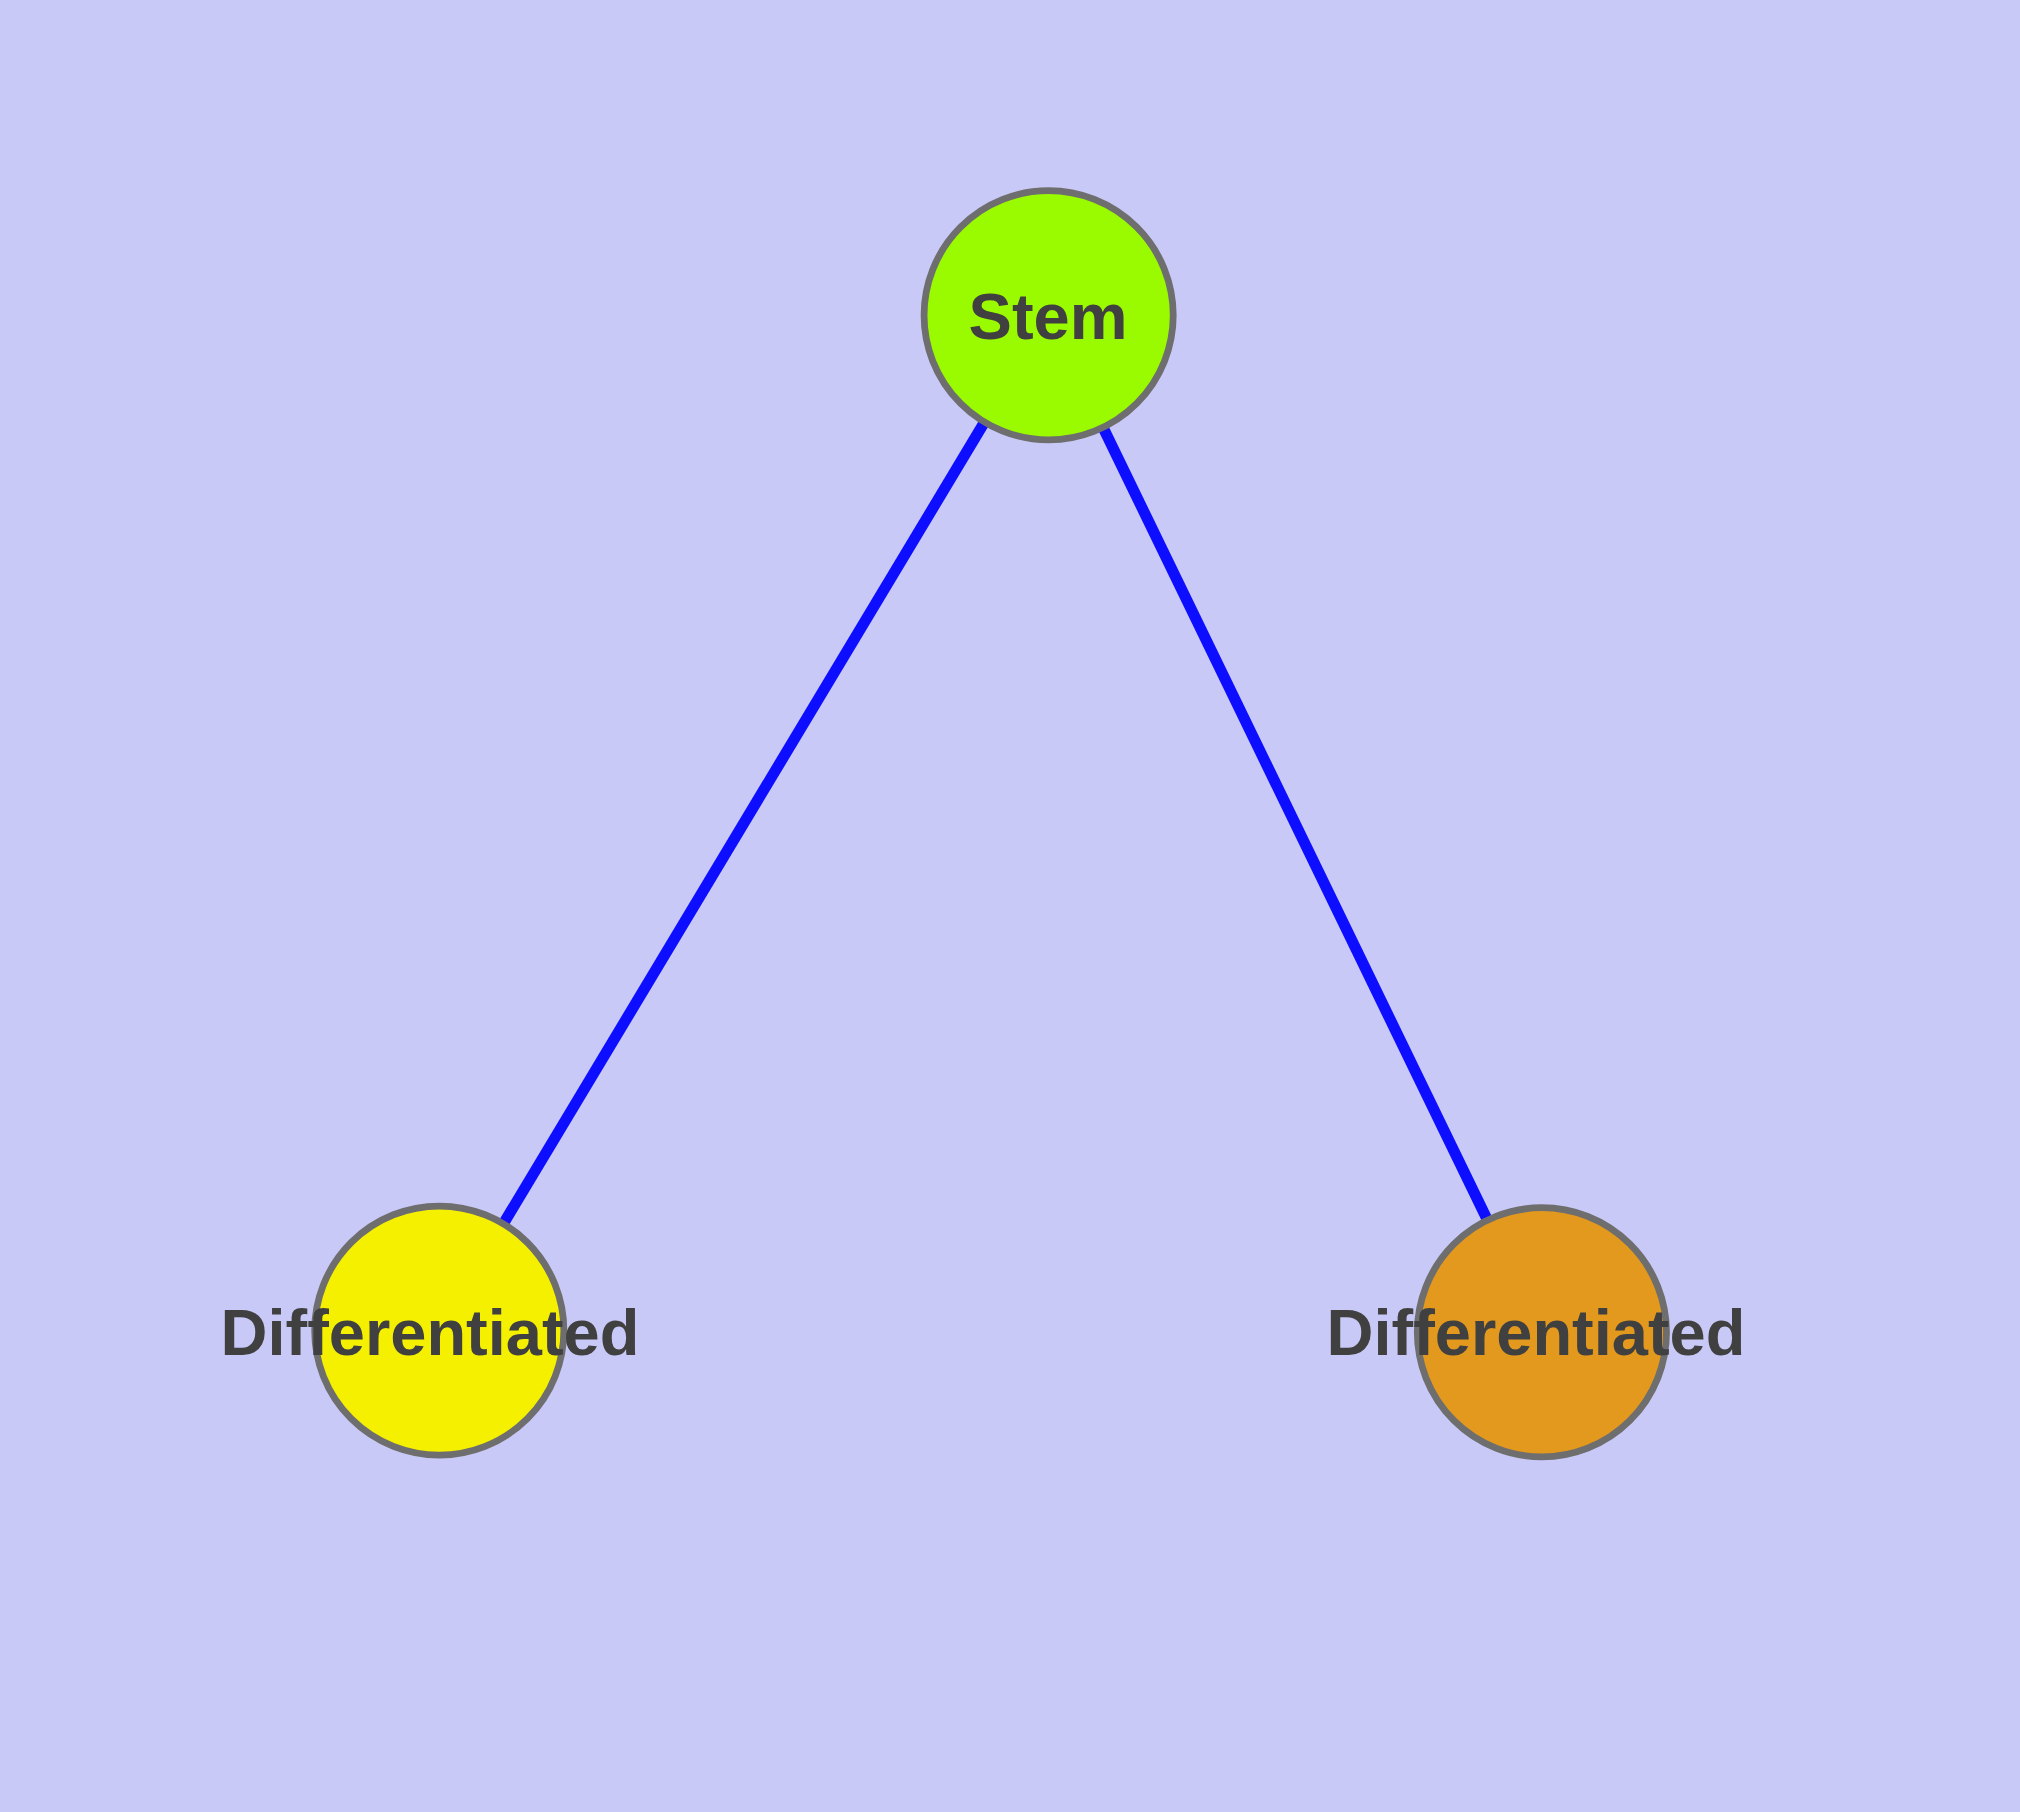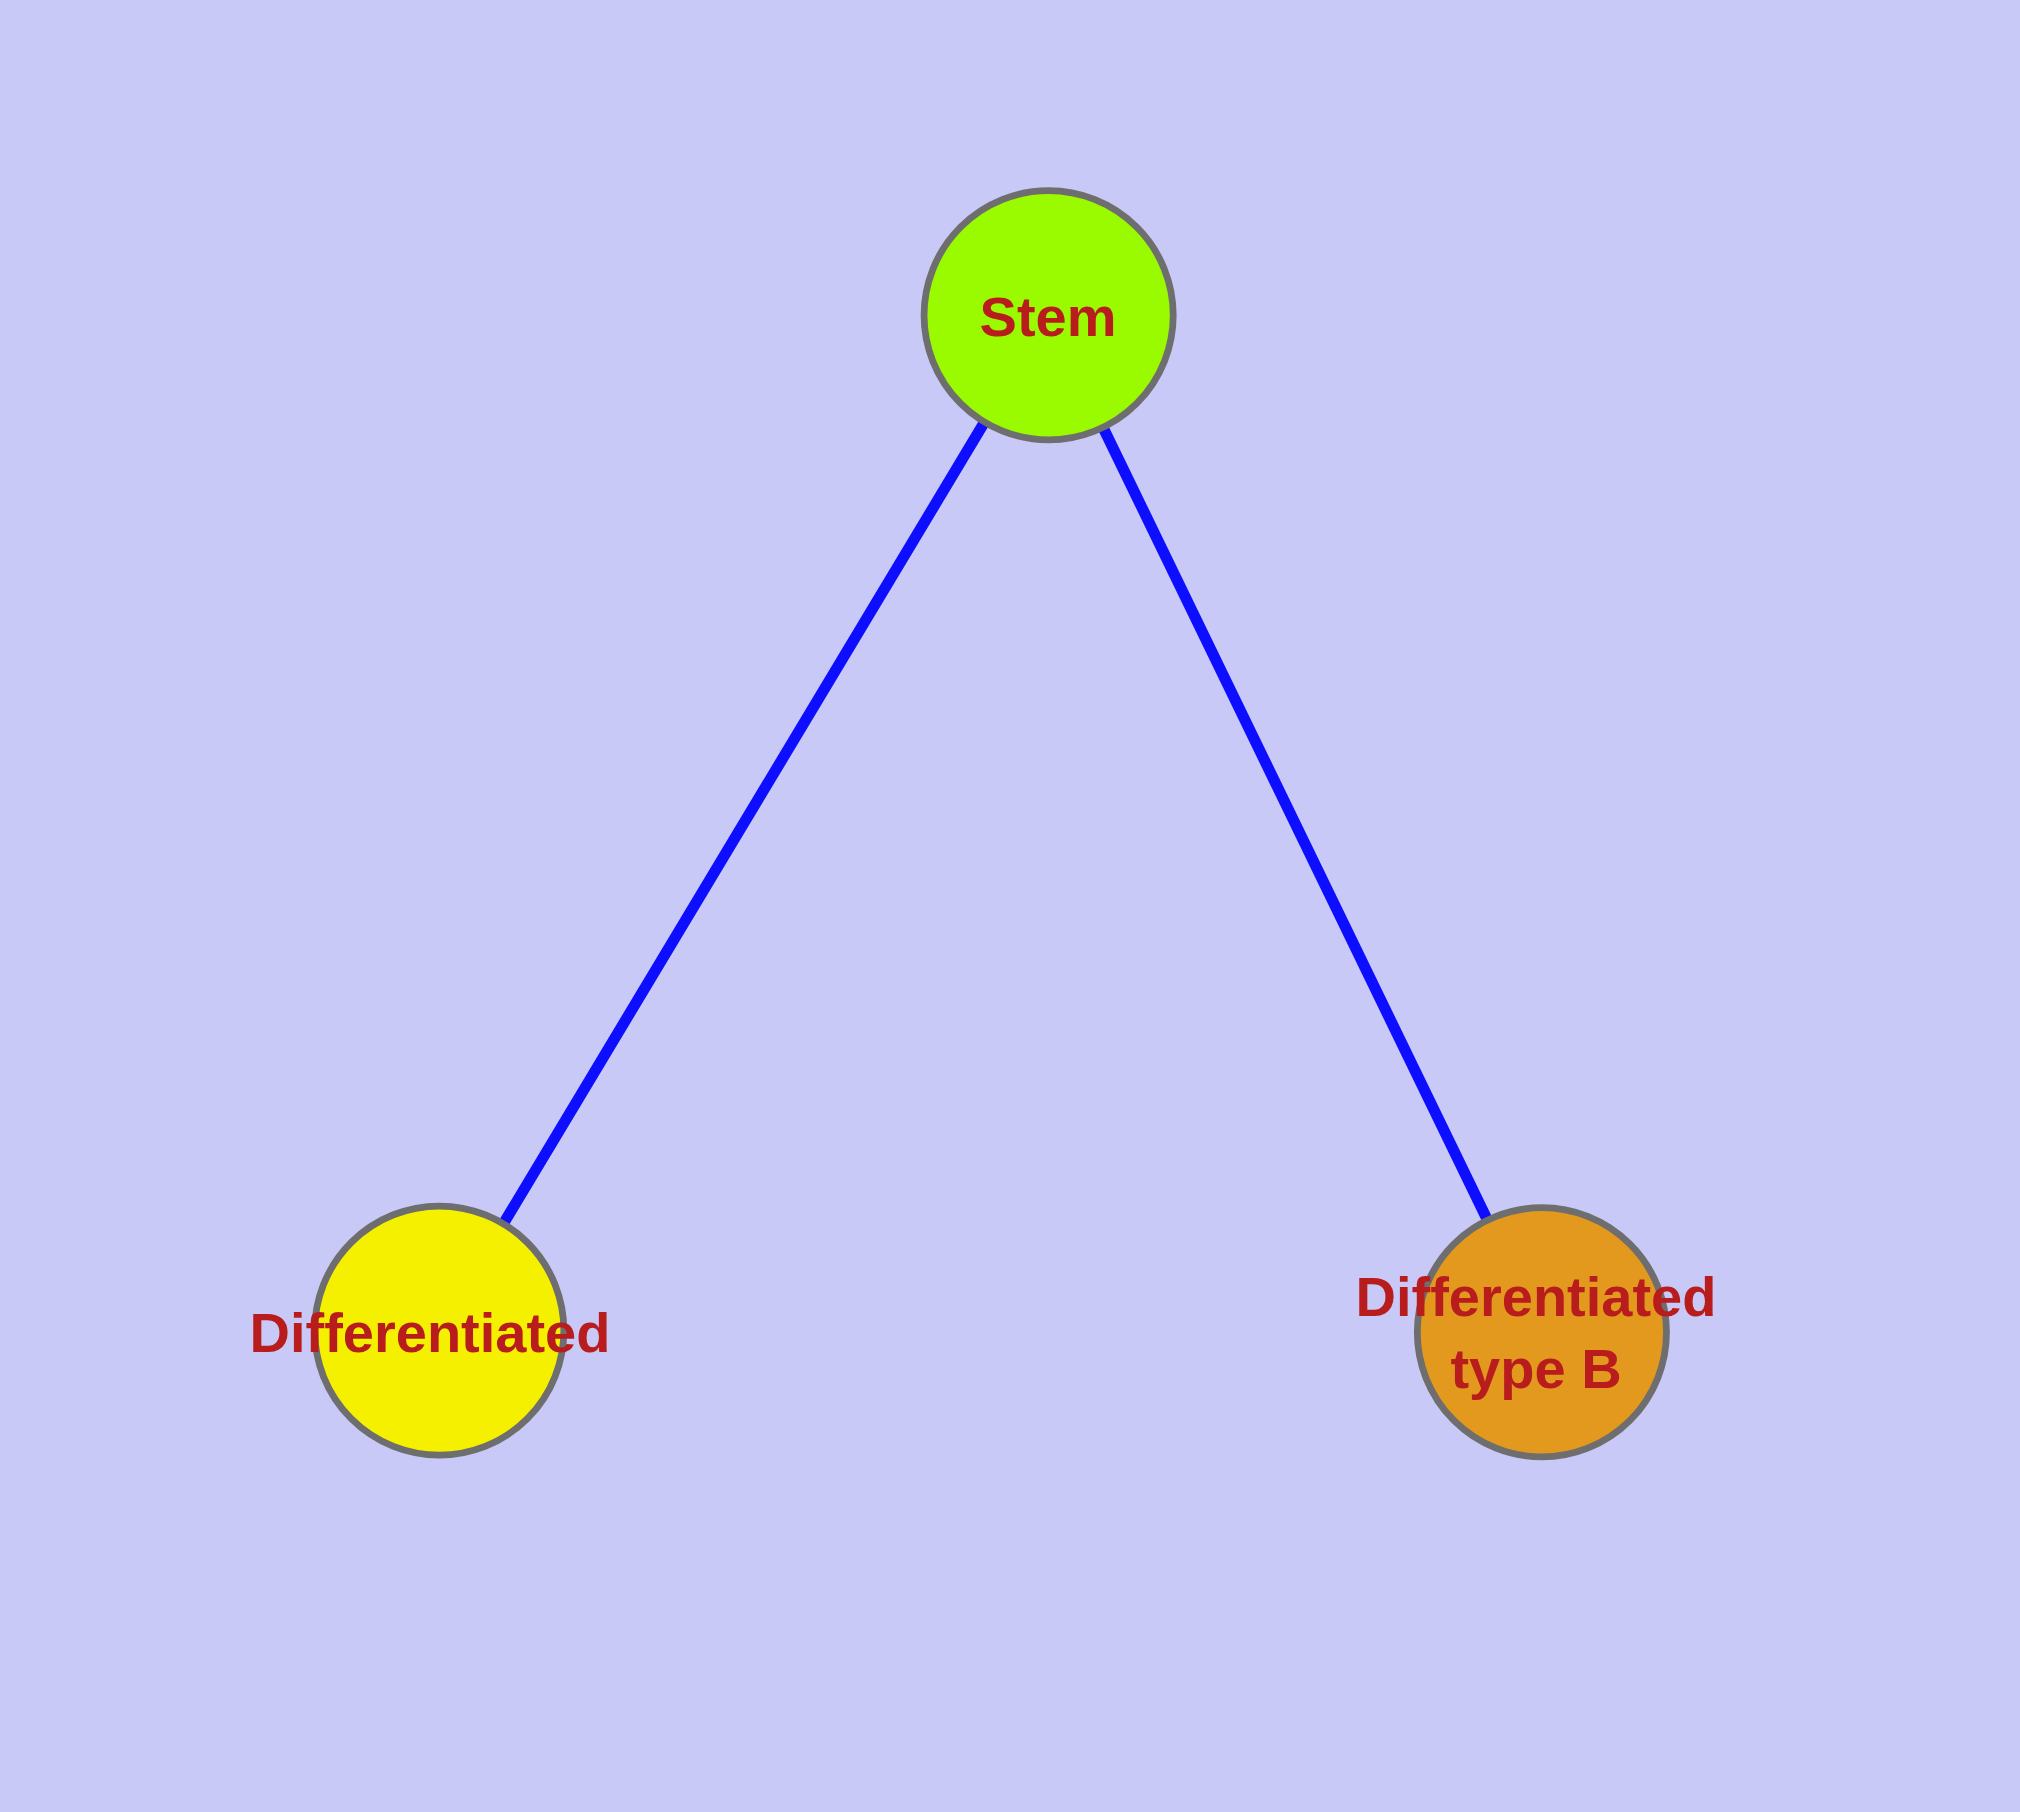--- a/index.html
+++ b/index.html
@@ -29,26 +29,26 @@
   }
   .node {
     stroke: #6E6E6E;
     stroke-width: 8;
   }
   .node-label {
     position: absolute;
     transform: translate(-50%, -50%);
     display: flex;
     flex-direction: column;
-    align-items: center;
+    align-items: flex-end;
     text-align: center;
     font-weight: bold;
-    font-size: 56px;
+    font-size: 65px;
     line-height: 1.28;
-    color: #b91c1c;
+    color: #404040;
     white-space: nowrap;
     pointer-events: none;
   }
   #label-stem { left: 1048px; top: 317px; }
   #label-type-a { left: 430px; top: 1333px; }
   #label-type-b { left: 1536px; top: 1333px; }
 </style>
 </head>
 <body>
 
@@ -70,17 +70,16 @@
   <div class="node-label" id="label-stem">
     <span>Stem</span>
   </div>
 
   <div class="node-label" id="label-type-a">
     <span>Differentiated</span>
   </div>
 
   <div class="node-label" id="label-type-b">
     <span>Differentiated</span>
-    <span>type B</span>
   </div>
 
 </div>
 
 
 </body></html>

